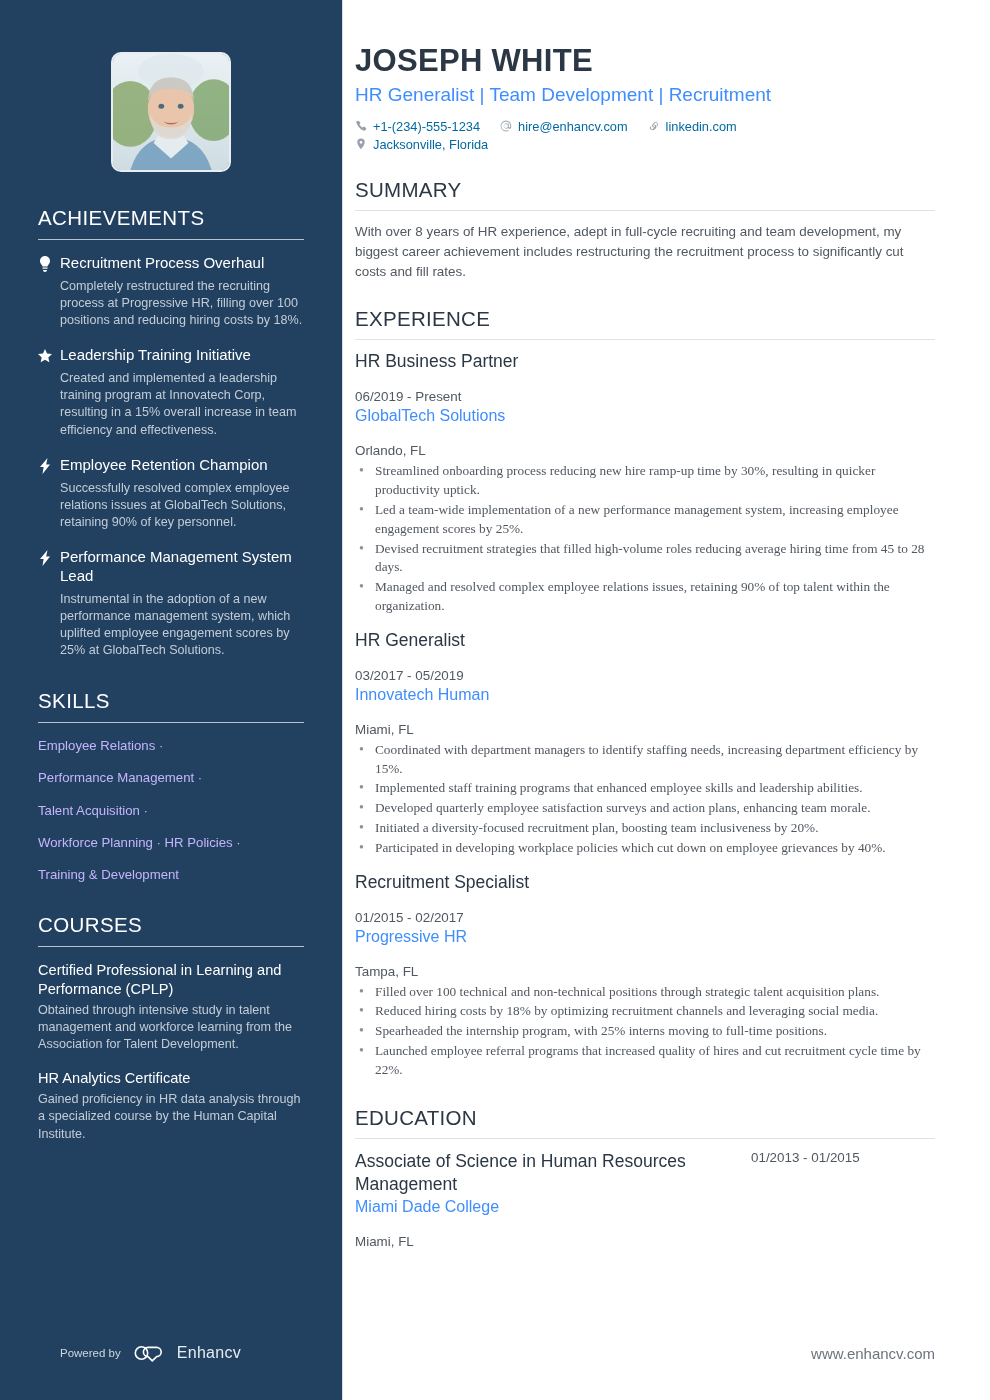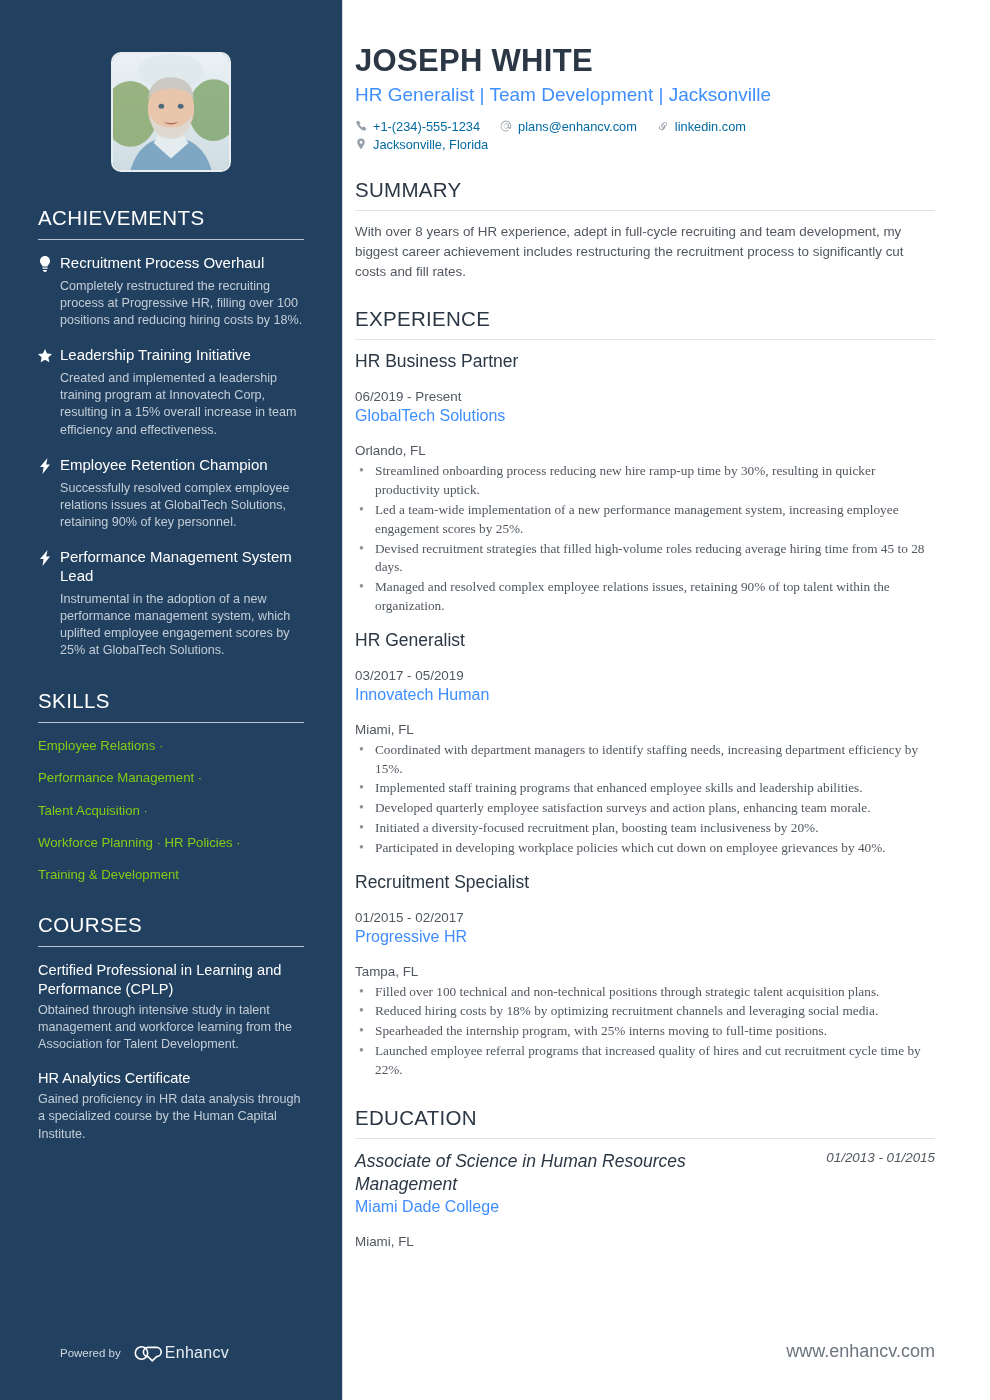--- a/index.html
+++ b/index.html
@@ -73,21 +73,21 @@
   }
   .ach-desc {
     font-size: 12.6px;
     line-height: 1.36;
     color: #c3cdd7;
   }
 
   .skill-line {
     font-size: 13.2px;
     line-height: 1.3;
-    color: #84cc16;
+    color: #c4b5fd;
     margin-bottom: 15px;
   }
 
   .course-item { margin-bottom: 16px; }
   .course-title {
     font-size: 14.6px;
     line-height: 1.3;
     color: #ffffff;
     margin-bottom: 3px;
   }
@@ -102,21 +102,21 @@
     left: 60px;
     bottom: 38px;
     display: flex;
     align-items: center;
     gap: 12px;
   }
   .powered-label {
     font-size: 11.5px;
     color: #cfd8e1;
   }
-  .brand { display: flex; align-items: flex-end; gap: 2px; }
+  .brand { display: flex; align-items: flex-end; gap: 14px; }
   .brand svg { display:block; }
   .brand-name { font-size: 16px; color: #e6ecf2; letter-spacing: .3px; }
 
   
   .main {
     flex: 1;
     padding: 44px 55px 0 12px;
     position: relative;
   }
   .name {
@@ -204,32 +204,32 @@
   }
   ul.bullets li::before {
     content: "•";
     position: absolute;
     left: 4px;
     top: -1px;
     color: #8a9199;
     font-size: 14px;
   }
 
-  .edu-row { display: flex; justify-content: space-between; gap: 0; font-style: italic; }
+  .edu-row { display: flex; gap: 16px; }
   .edu-title {
     font-size: 17.5px;
     color: #2b3744;
     line-height: 1.3;
     max-width: 380px;
   }
   .site {
     position: absolute;
     right: 55px;
     bottom: 38px;
-    font-size: 18px;
+    font-size: 15px;
     color: #6c747d;
   }
 </style>
 </head>
 <body>
 
 <div class="page">
 
   <aside class="sidebar">
 
@@ -342,34 +342,34 @@
           <path d="M15 3.4 h8.6 a4.6 4.6 0 0 1 0 9.2 l-4.3 4.3 l-4.3 -4.3 a4.6 4.6 0 0 1 0 -9.2 z" fill="none" stroke="#ffffff" stroke-width="1.6" stroke-linejoin="round"></path>
         </svg>
         <span class="brand-name">Enhancv</span>
       </span>
     </div>
   </aside>
 
   <main class="main">
 
     <h1 class="name">JOSEPH WHITE</h1>
-    <div class="headline">HR Generalist | Team Development | Jacksonville</div>
+    <div class="headline">HR Generalist | Team Development | Recruitment</div>
 
     <div class="contacts">
       <span class="contact">
         <svg viewBox="0 0 16 16">
             <path d="M3.6 1.2c.4-.4 1-.4 1.4 0l2 2c.4.4.4 1 0 1.4L5.9 5.7c.8 1.8 2.6 3.6 4.4 4.4l1.1-1.1c.4-.4 1-.4 1.4 0l2 2c.4.4.4 1 0 1.4l-1.2 1.2c-.6.6-1.5.8-2.3.5C7.6 12.7 3.3 8.4 1.9 3.7c-.3-.8-.1-1.7.5-2.3z"></path>
           </svg>
         <span>+1-(234)-555-1234</span>
       </span>
       <span class="contact">
         <svg viewBox="0 0 16 16">
             <path d="M8 .8A7.2 7.2 0 1 0 8 15.2a7 7 0 0 0 3.6-1l-.6-1a6 6 0 1 1 2.8-5.1c0 1.3-.5 2-1.3 2-.6 0-.9-.4-.9-1.1V4.6h-1.2v.9a2.9 2.9 0 0 0-2.3-1.1 3.7 3.7 0 0 0 0 7.3 3 3 0 0 0 2.5-1.3 1.9 1.9 0 0 0 1.9 1.3c1.6 0 2.5-1.3 2.5-3.5A7.2 7.2 0 0 0 8 .8zm0 9.9a2.6 2.6 0 1 1 0-5.3 2.6 2.6 0 0 1 0 5.3z"></path>
           </svg>
-        <span>plans@enhancv.com</span>
+        <span>hire@enhancv.com</span>
       </span>
       <span class="contact">
         <svg viewBox="0 0 16 16">
             <path d="M6.4 9.6a3 3 0 0 1 0-4.2l2.1-2.1a3 3 0 0 1 4.2 4.2l-1 1a3.9 3.9 0 0 0-.2-1.5l.4-.4a1.8 1.8 0 0 0-2.5-2.5L7.3 6.2A1.8 1.8 0 0 0 9 9.2l-.5.5a2.9 2.9 0 0 1-2.1-.1zM3.3 12.7a3 3 0 0 1 0-4.2l1-1a3.9 3.9 0 0 0 .2 1.5l-.4.4a1.8 1.8 0 0 0 2.5 2.5l2.1-2.1a1.8 1.8 0 0 0-1.6-3l.5-.5a2.9 2.9 0 0 1 3.2 4.3l-2.1 2.1a3 3 0 0 1-4.2 0z"></path>
           </svg>
         <span>linkedin.com</span>
       </span>
       <span class="contact contact-row2">
         <svg viewBox="0 0 16 16">
             <path d="M8 .8a5 5 0 0 0-5 5c0 3.7 5 9.4 5 9.4s5-5.7 5-9.4a5 5 0 0 0-5-5zm0 6.9a1.9 1.9 0 1 1 0-3.8 1.9 1.9 0 0 1 0 3.8z"></path>

